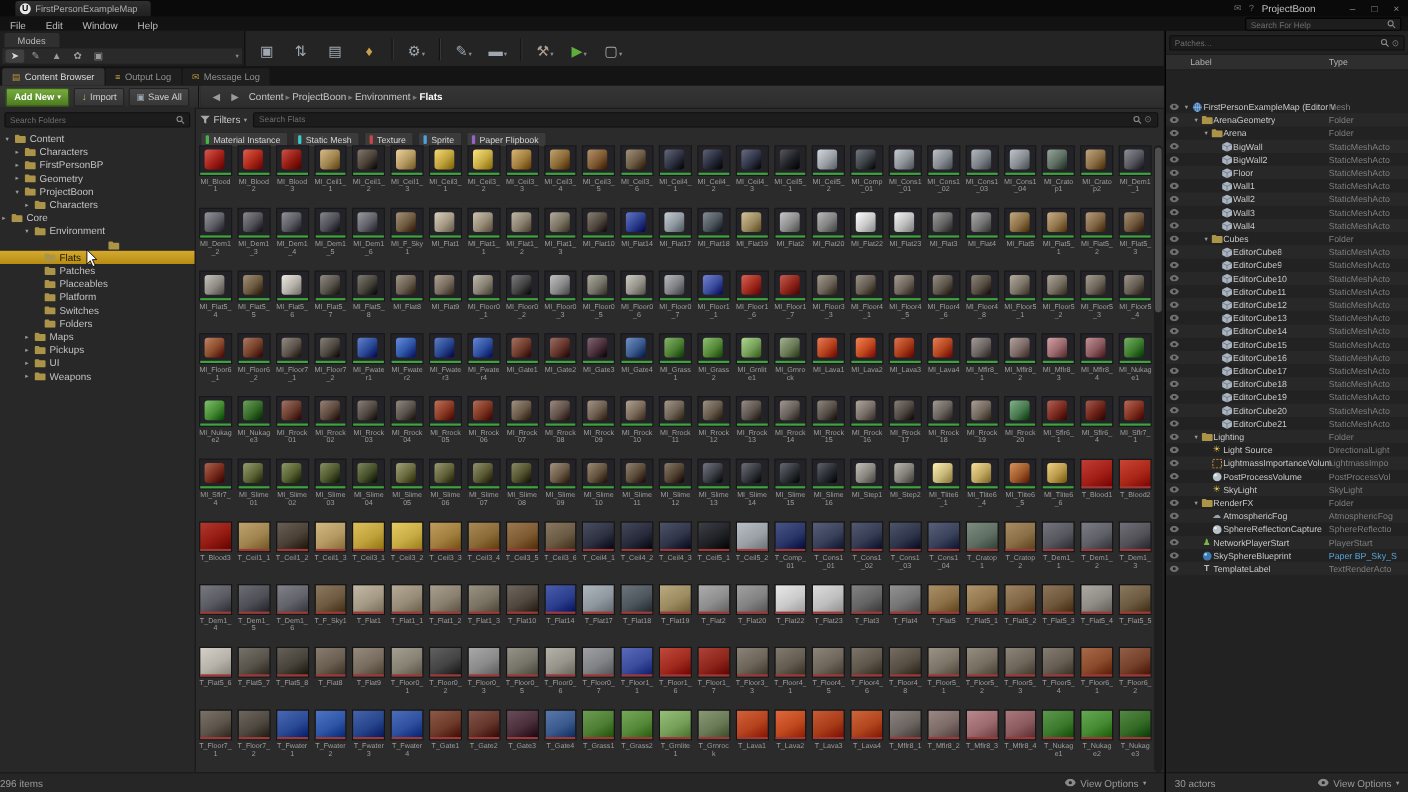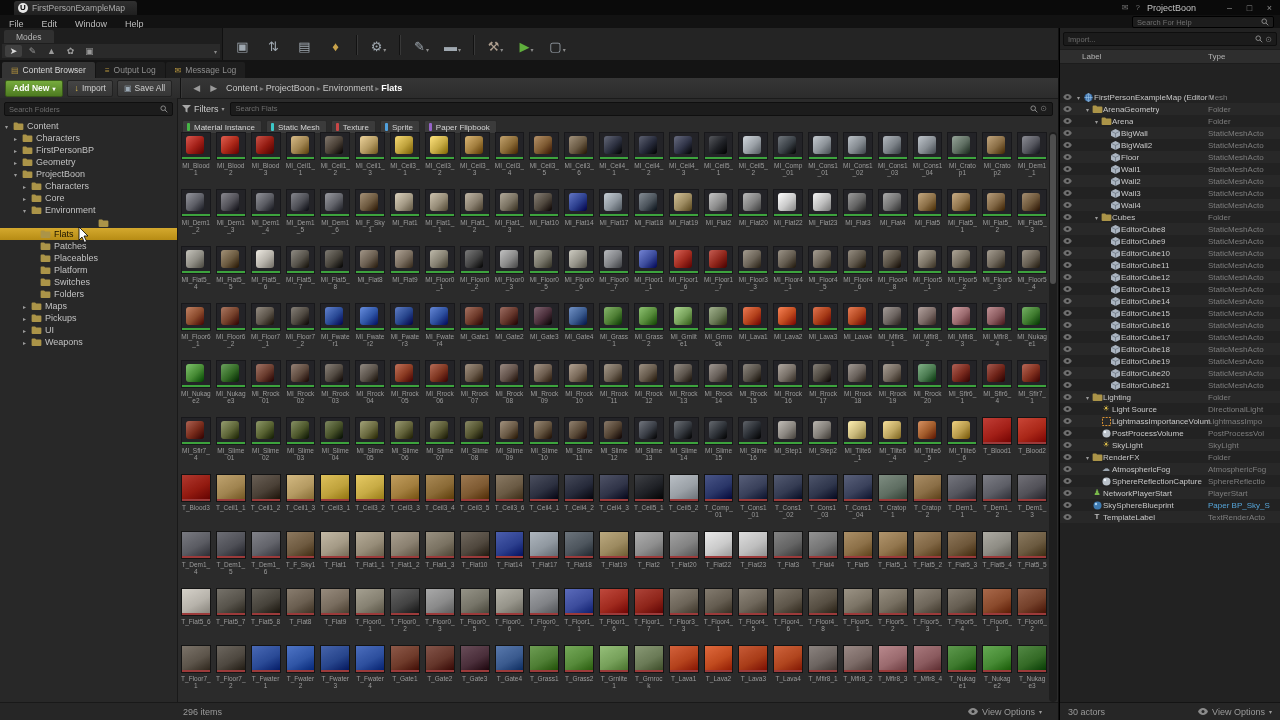--- a/index.html
+++ b/index.html
@@ -100,21 +100,21 @@
   .thumb.tex{border:1px solid #141414;}
   .thumb .bar{position:absolute;left:0;right:0;bottom:0;height:2px;}
   .tile .lbl{font-size:6.5px;line-height:7px;color:#9c9c9c;text-align:center;word-break:break-all;
              height:21px;overflow:hidden;margin-top:2px;}
 
   .cb-scroll{position:absolute;right:1px;top:34px;width:8px;bottom:1px;background:#1e1e1e;border-radius:4px;}
   .cb-scroll .sthumb{position:absolute;left:1px;top:2px;width:6px;height:150px;background:#4e4e4e;border-radius:3px;}
 
   .cb-status{position:absolute;left:0;right:0;bottom:0;height:17px;background:#262626;border-top:1px solid #191919;
              display:flex;align-items:center;}
-  .items-count{font-size:9px;color:#9a9a9a;margin-left:183px;}
+  .items-count{font-size:9px;color:#9a9a9a;}
   .view-options{margin-left:auto;margin-right:16px;display:flex;align-items:center;gap:4px;font-size:9px;color:#9a9a9a;}
   .view-options .caret{font-size:6px;}
 
   
   .right-panel{position:absolute;left:1059px;top:28px;right:0;bottom:0;background:#222;border-left:1px solid #000;}
   .rp-tabs{height:16px;display:flex;gap:1px;padding:2px 2px 0;background:#181818;align-items:flex-end;}
   .rp-tab{display:flex;align-items:center;gap:3px;padding:0 7px;font-size:8.5px;color:#8e8e8e;
           background:#262626;border-radius:2px 2px 0 0;height:14px;white-space:nowrap;overflow:hidden;}
   .rp-tab.active{background:#3a3a3a;color:#d8d8d8;}
   .rp-tab .rt-ico{font-size:7px;color:#9a8a50;}
@@ -327,21 +327,21 @@
         </div>
         <div class="tree-row" style="padding-left: 21px;">
           <span class="tree-arrow">▸</span>
           <span style="display: flex;">
             <svg width="11" height="8" viewBox="0 0 11 9">
               <path d="M0 1.6C0 1 .4.6 1 .6h3l1 1.2h5c.6 0 1 .4 1 1V8c0 .6-.4 1-1 1H1C.4 9 0 8.6 0 8z" fill="#ab9448"></path>
             </svg>
           </span>
           <span class="tree-label">Characters</span>
         </div>
-        <div class="tree-row" style="padding-left: 21px; align-items: center;">
+        <div class="tree-row" style=" align-items: center;">
           <span class="tree-arrow">▸</span>
           <span style="display: flex;">
             <svg width="11" height="8" viewBox="0 0 11 9">
               <path d="M0 1.6C0 1 .4.6 1 .6h3l1 1.2h5c.6 0 1 .4 1 1V8c0 .6-.4 1-1 1H1C.4 9 0 8.6 0 8z" fill="#ab9448"></path>
             </svg>
           </span>
           <span class="tree-label">Core</span>
         </div>
         <div class="tree-row" style="padding-left: 21px;">
           <span class="tree-arrow">▾</span>
@@ -2159,21 +2159,21 @@
           <circle cx="5" cy="3.5" r="1.5" fill="#262626"></circle>
         </svg>
       <span>View Options</span>
       <span class="caret">▾</span>
     </div>
   </div>
 </div>
 
 <div class="right-panel">
   <div class="rp-search">
-    <span>Import...</span>
+    <span>Patches...</span>
     <span class="sb-icons">
       <svg width="8" height="8" viewBox="0 0 8 8">
           <circle cx="3.2" cy="3.2" r="2.3" fill="none" stroke="#888" stroke-width="1"></circle>
           <line x1="5" y1="5" x2="7.3" y2="7.3" stroke="#888" stroke-width="1"></line>
         </svg>
       <span style="color:#777;font-size:8px;">⊙</span>
     </span>
   </div>
   <div class="rp-cols">
     <span class="c1">Label</span>

